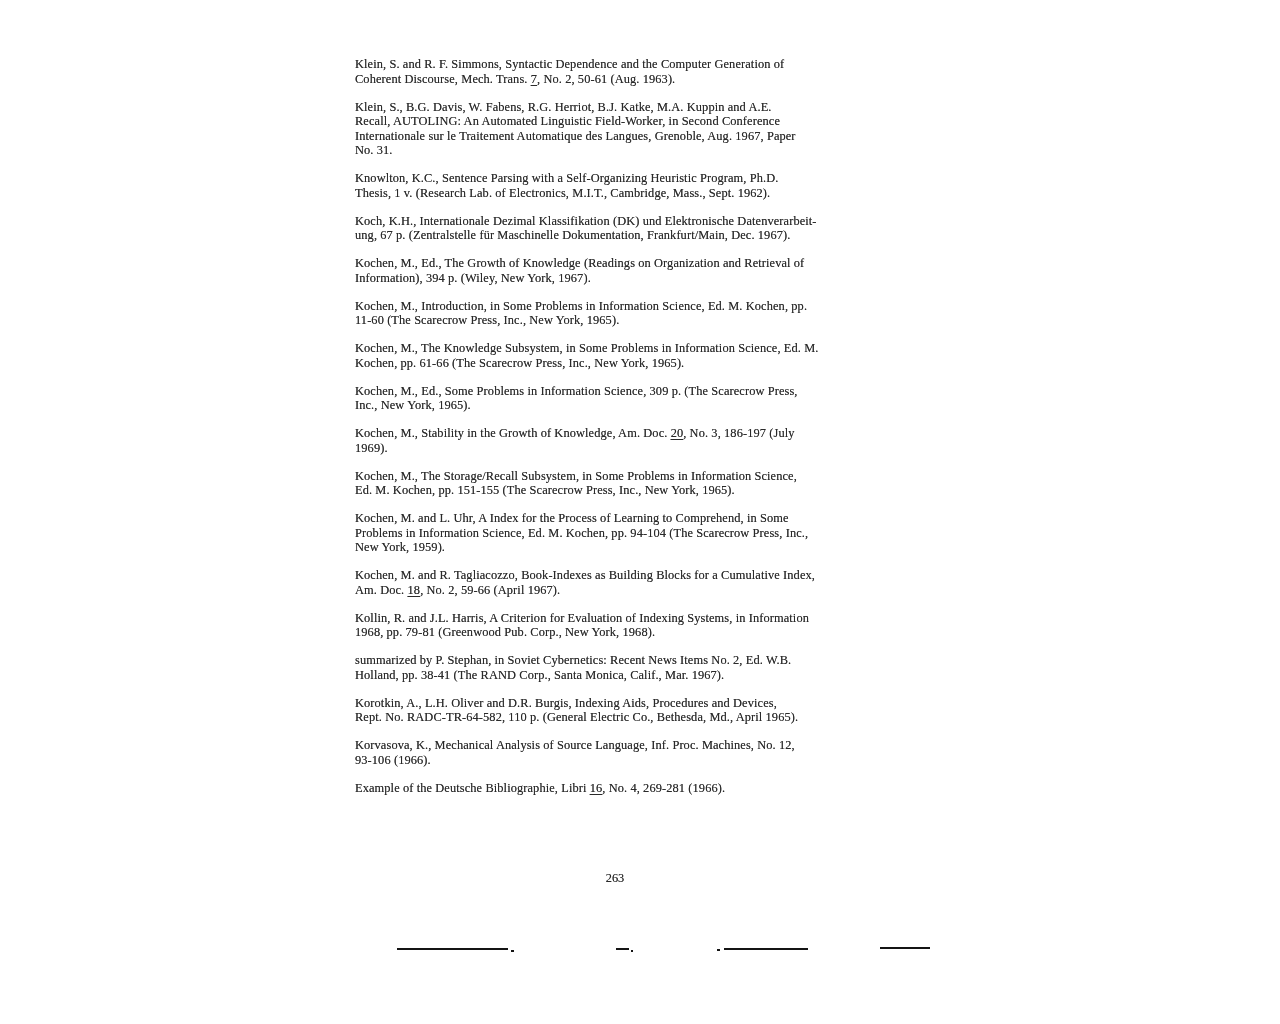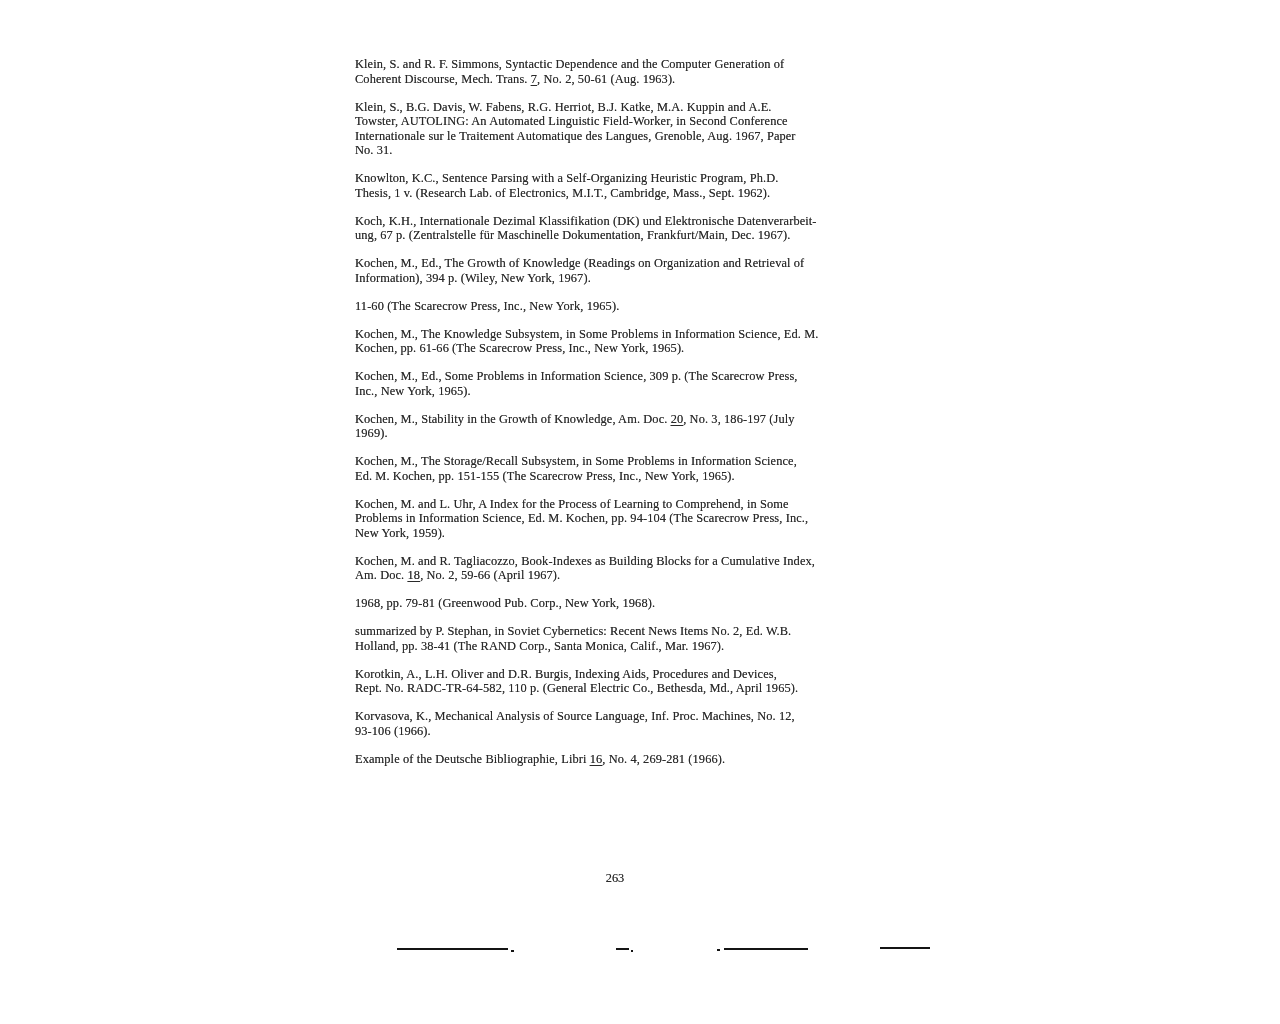--- a/index.html
+++ b/index.html
@@ -53,37 +53,38 @@
 <body>
 
 <div class="page">
   <div class="refs" id="refs">
       <div class="ref">
         <div class="refline"><span>Klein, S. and R. F. Simmons, Syntactic Dependence and the Computer Generation of</span></div>
         <div class="refline"><span>Coherent Discourse, Mech. Trans. </span><span class="uvol">7</span><span>, No. 2, 50-61 (Aug. 1963).</span></div>
       </div>
       <div class="ref">
         <div class="refline"><span>Klein, S., B.G. Davis, W. Fabens, R.G. Herriot, B.J. Katke, M.A. Kuppin and A.E.</span></div>
-        <div class="refline"><span>Towster, AUTOLING: An Automated Linguistic Field-Worker, in Second Conference</span></div>
+        <div class="refline"><span>Recall, AUTOLING: An Automated Linguistic Field-Worker, in Second Conference</span></div>
         <div class="refline"><span>Internationale sur le Traitement Automatique des Langues, Grenoble, Aug. 1967, Paper</span></div>
         <div class="refline"><span>No. 31.</span></div>
       </div>
       <div class="ref">
         <div class="refline"><span>Knowlton, K.C., Sentence Parsing with a Self-Organizing Heuristic Program, Ph.D.</span></div>
         <div class="refline"><span>Thesis, 1 v. (Research Lab. of Electronics, M.I.T., Cambridge, Mass., Sept. 1962).</span></div>
       </div>
       <div class="ref">
         <div class="refline"><span>Koch, K.H., Internationale Dezimal Klassifikation (DK) und Elektronische Datenverarbeit-</span></div>
         <div class="refline"><span>ung, 67 p. (Zentralstelle für Maschinelle Dokumentation, Frankfurt/Main, Dec. 1967).</span></div>
       </div>
       <div class="ref">
         <div class="refline"><span>Kochen, M., Ed., The Growth of Knowledge (Readings on Organization and Retrieval of</span></div>
         <div class="refline"><span>Information), 394 p. (Wiley, New York, 1967).</span></div>
       </div>
       <div class="ref">
+        <div class="refline"><span>Kochen, M., Introduction, in Some Problems in Information Science, Ed. M. Kochen, pp.</span></div>
         <div class="refline"><span>11-60 (The Scarecrow Press, Inc., New York, 1965).</span></div>
       </div>
       <div class="ref">
         <div class="refline"><span>Kochen, M., The Knowledge Subsystem, in Some Problems in Information Science, Ed. M.</span></div>
         <div class="refline"><span>Kochen, pp. 61-66 (The Scarecrow Press, Inc., New York, 1965).</span></div>
       </div>
       <div class="ref">
         <div class="refline"><span>Kochen, M., Ed., Some Problems in Information Science, 309 p. (The Scarecrow Press,</span></div>
         <div class="refline"><span>Inc., New York, 1965).</span></div>
       </div>
@@ -98,20 +99,21 @@
       <div class="ref">
         <div class="refline"><span>Kochen, M. and L. Uhr, A Index for the Process of Learning to Comprehend, in Some</span></div>
         <div class="refline"><span>Problems in Information Science, Ed. M. Kochen, pp. 94-104 (The Scarecrow Press, Inc.,</span></div>
         <div class="refline"><span>New York, 1959).</span></div>
       </div>
       <div class="ref">
         <div class="refline"><span>Kochen, M. and R. Tagliacozzo, Book-Indexes as Building Blocks for a Cumulative Index,</span></div>
         <div class="refline"><span>Am. Doc. </span><span class="uvol">18</span><span>, No. 2, 59-66 (April 1967).</span></div>
       </div>
       <div class="ref">
+        <div class="refline"><span>Kollin, R. and J.L. Harris, A Criterion for Evaluation of Indexing Systems, in Information</span></div>
         <div class="refline"><span>1968, pp. 79-81 (Greenwood Pub. Corp., New York, 1968).</span></div>
       </div>
       <div class="ref">
         <div class="refline"><span>summarized by P. Stephan, in Soviet Cybernetics: Recent News Items No. 2, Ed. W.B.</span></div>
         <div class="refline"><span>Holland, pp. 38-41 (The RAND Corp., Santa Monica, Calif., Mar. 1967).</span></div>
       </div>
       <div class="ref">
         <div class="refline"><span>Korotkin, A., L.H. Oliver and D.R. Burgis, Indexing Aids, Procedures and Devices,</span></div>
         <div class="refline"><span>Rept. No. RADC-TR-64-582, 110 p. (General Electric Co., Bethesda, Md., April 1965).</span></div>
       </div>

